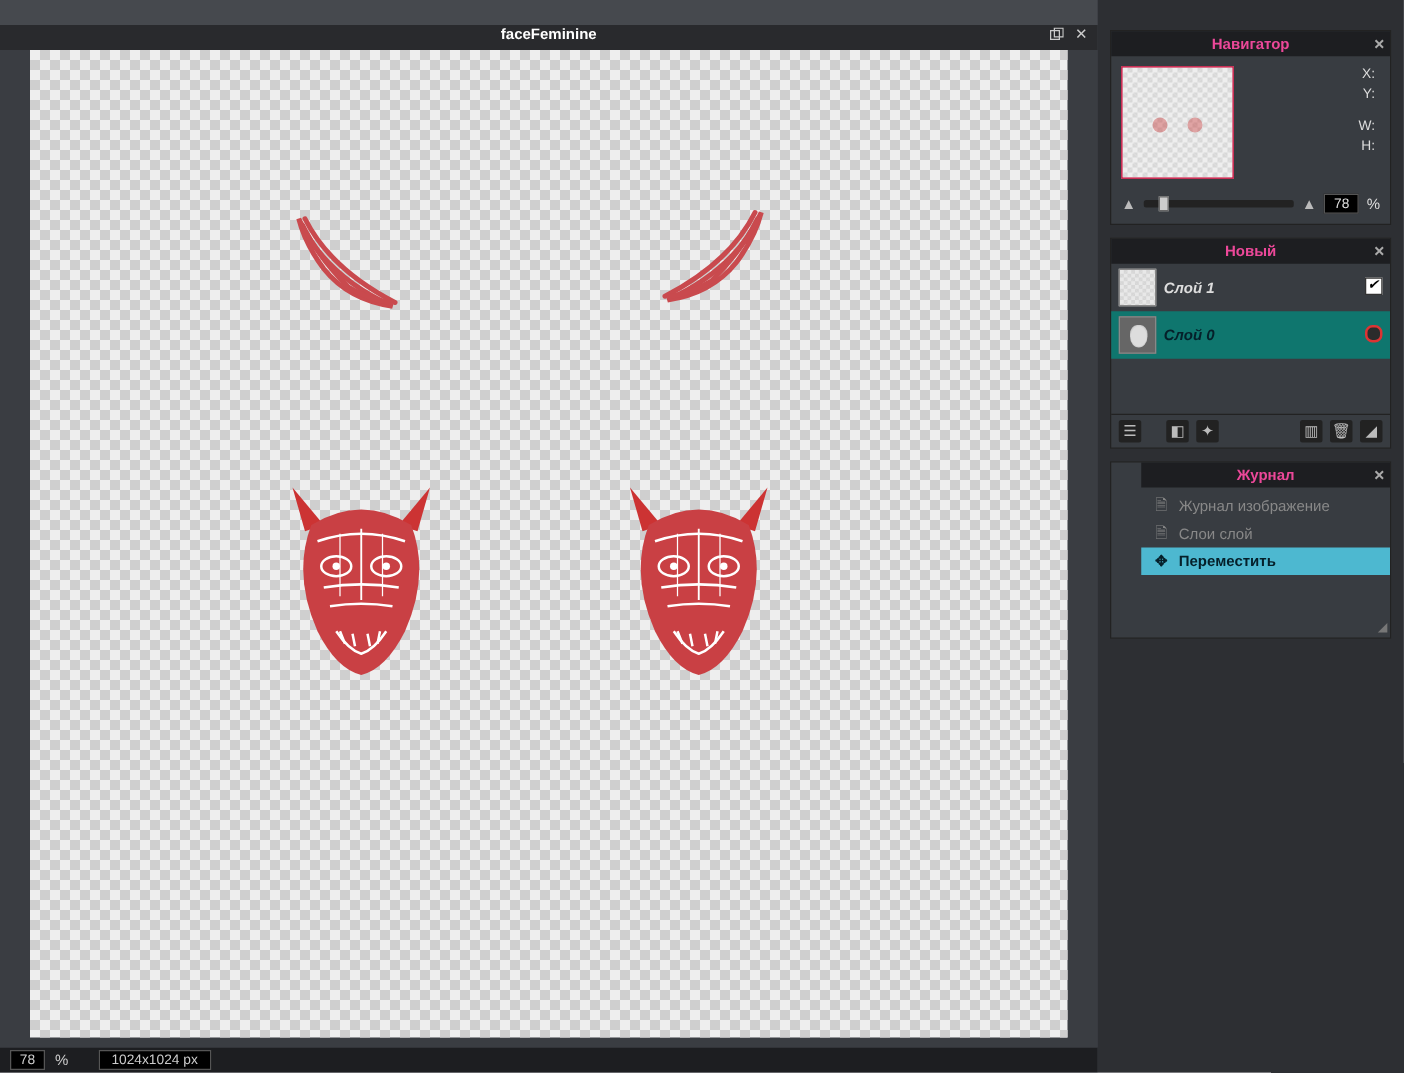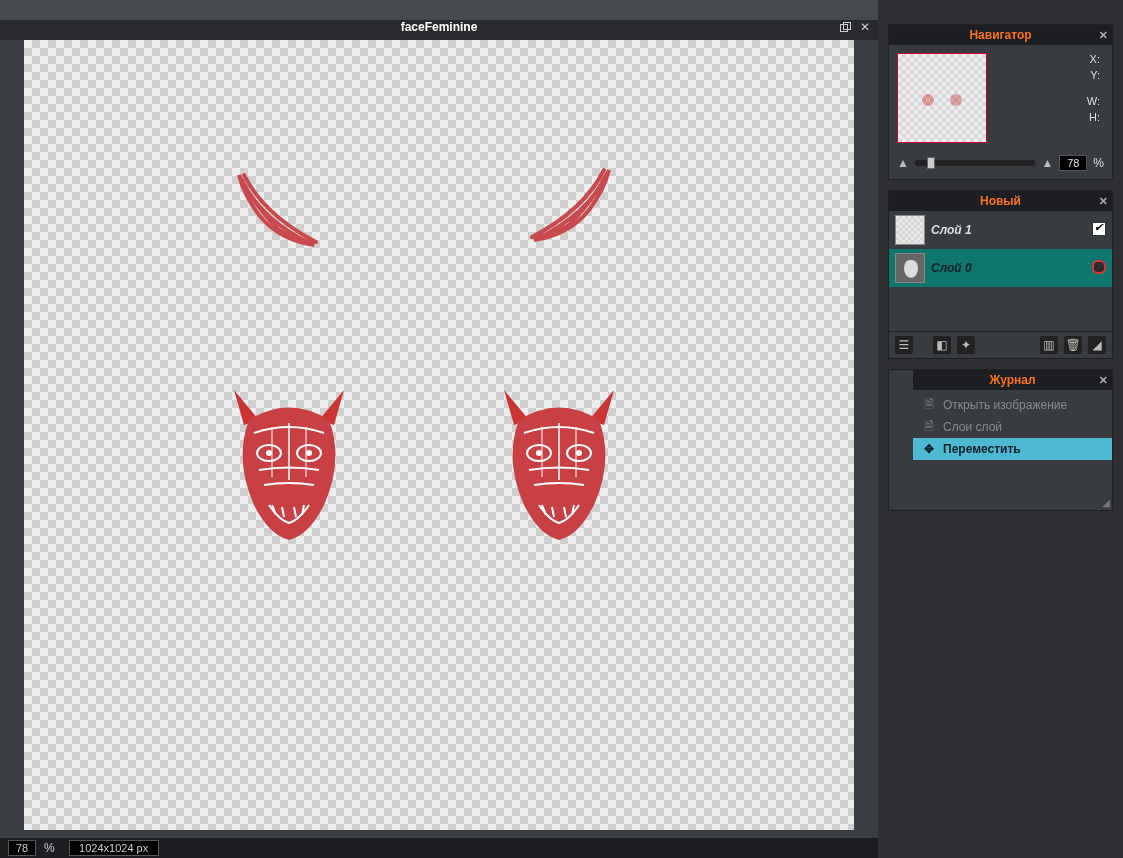--- a/index.html
+++ b/index.html
@@ -18,25 +18,25 @@
     linear-gradient(45deg, #cfcfcf 25%, transparent 25%),
     linear-gradient(-45deg, #cfcfcf 25%, transparent 25%),
     linear-gradient(45deg, transparent 75%, #cfcfcf 75%),
     linear-gradient(-45deg, transparent 75%, #cfcfcf 75%);
   background-size: 16px 16px;
   background-position: 0 0, 0 8px, 8px -8px, -8px 0;
   position: relative;
 }
 .status-bar { height: 20px; background: #1d1e21; display: flex; align-items: center; gap: 8px; padding: 0 8px; color: #ccc; }
 .status-zoom { background: #000; padding: 1px 6px; border: 1px solid #555; font-size: 11px; min-width: 28px; text-align: center; }
-.status-dim { background: #000; padding: 1px 6px; border: 1px solid #555; font-size: 11px; min-width: 90px; text-align: center; margin-left: 6px;}
+.status-dim { background: #000; padding: 1px 6px; border: 1px solid #555; font-size: 11px; min-width: 90px; text-align: center; margin-left: 16px;}
 .right-panels { width: 245px; height: 858px; background: #2d2f33; display: flex; flex-direction: column; padding: 24px 10px 10px 10px; gap: 10px; }
 .panel { background: #383c41; border: 1px solid #222; position: relative; }
 .panel-header { height: 20px; background: #1d1e21; color: #cfe; font-size: 12px; display: flex; align-items: center; justify-content: center; position: relative; font-weight: bold; }
-.panel-header .accent { color: #f97316; }
+.panel-header .accent { color: #ec4899; }
 .panel-header .close-x { position: absolute; right: 4px; color: #aaa; font-size: 11px; cursor: pointer; }
 
 .nav-body { padding: 8px; display: flex; gap: 6px; }
 .nav-thumb { width: 90px; height: 90px; border: 1px solid #c03; background: #eee;
   background-image:
     linear-gradient(45deg, #d8d8d8 25%, transparent 25%),
     linear-gradient(-45deg, #d8d8d8 25%, transparent 25%),
     linear-gradient(45deg, transparent 75%, #d8d8d8 75%),
     linear-gradient(-45deg, transparent 75%, #d8d8d8 75%);
   background-size: 8px 8px;
@@ -219,21 +219,21 @@
   </div>
 
   <div class="panel" style="position:relative;padding-left:24px;">
     <div class="panel-header">
       <span class="accent">Журнал</span>
       <span class="close-x">✕</span>
     </div>
     <div class="history-body">
       <div class="history-row dim">
         <span class="hist-icon">🗎</span>
-        <span>Открыть изображение</span>
+        <span>Журнал изображение</span>
       </div>
       <div class="history-row dim">
         <span class="hist-icon">🗎</span>
         <span>Слои слой</span>
       </div>
       <div class="history-row active">
         <span class="hist-icon">✥</span>
         <span>Переместить</span>
       </div>
     </div>

